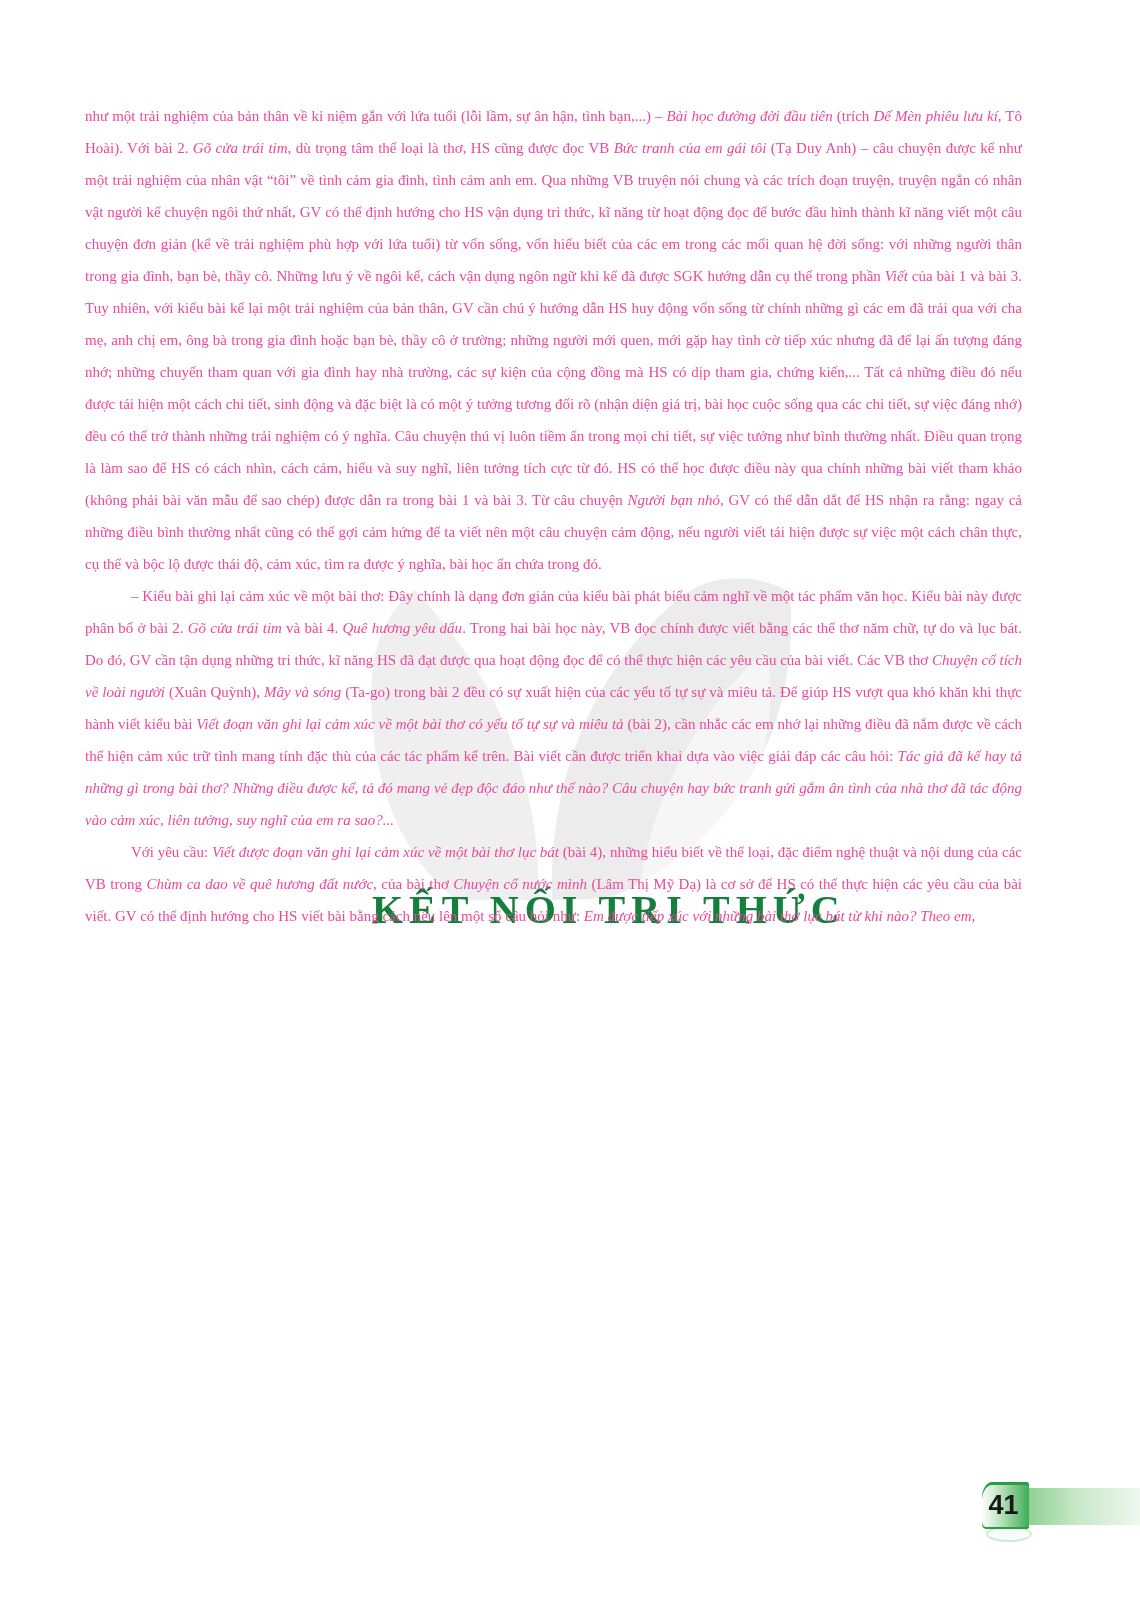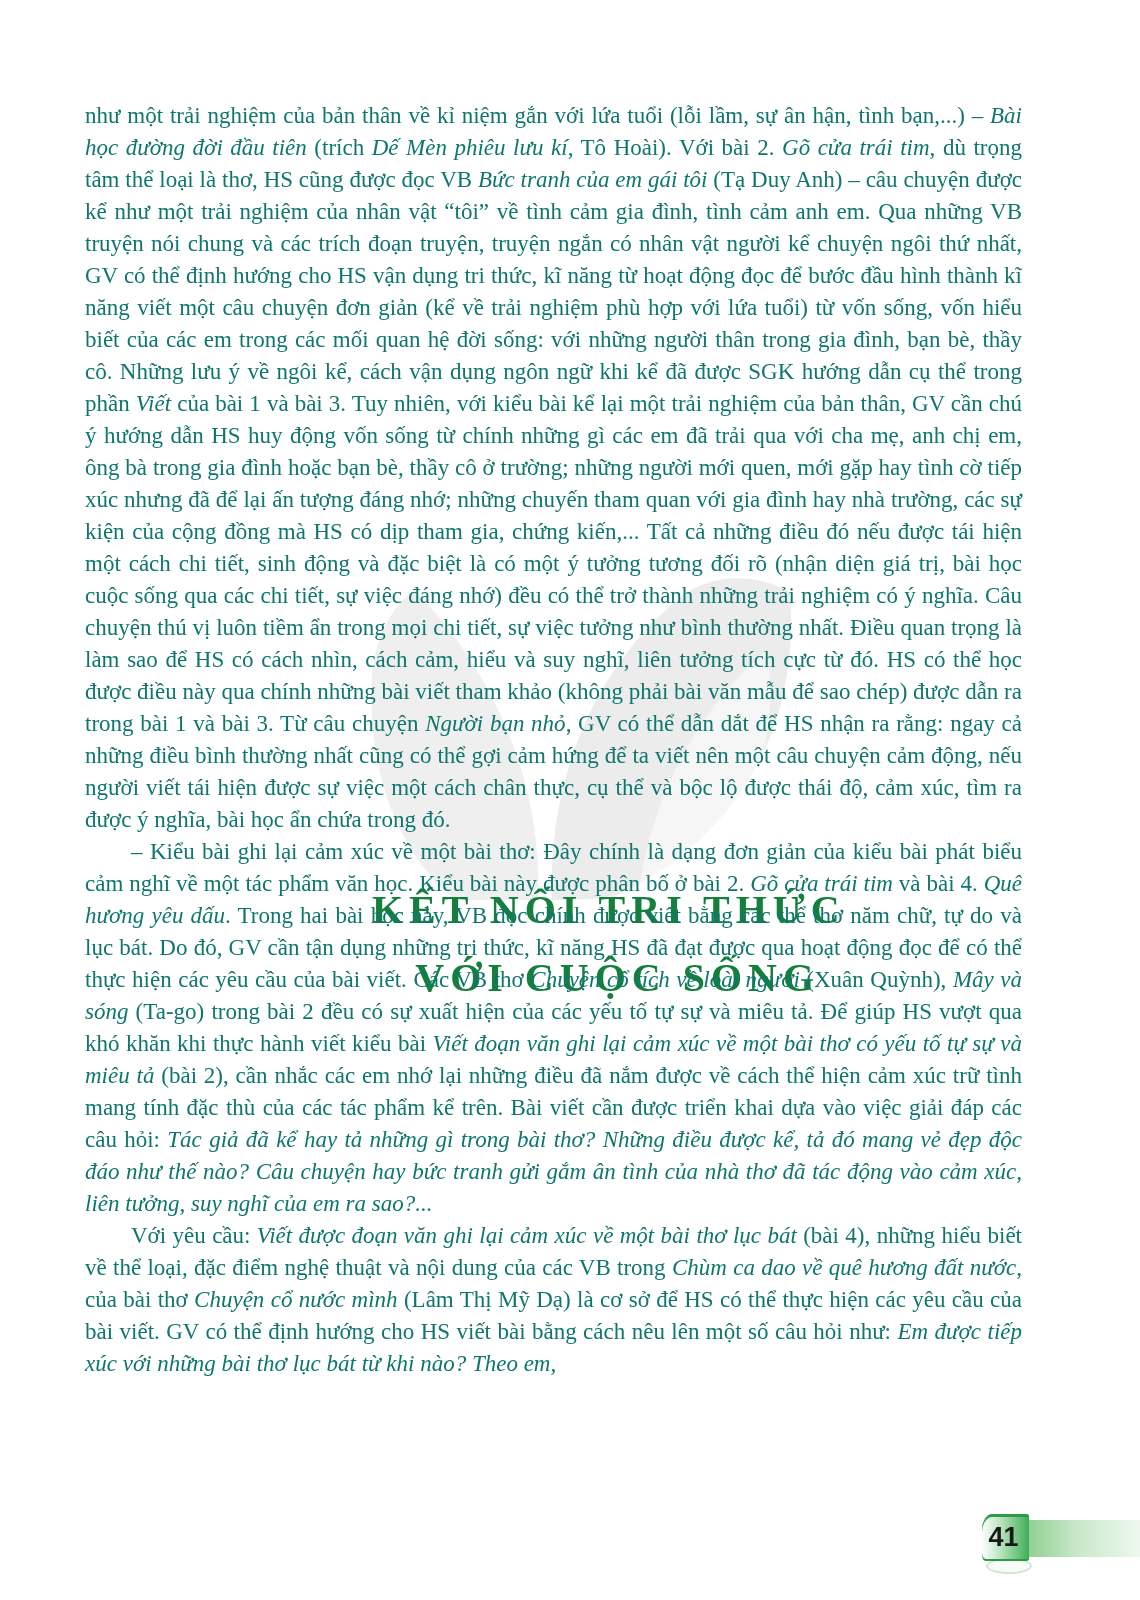--- a/index.html
+++ b/index.html
@@ -29,29 +29,29 @@
   
   .text-block {
     position: absolute;
     left: 85px;
     top: 100px;
     width: 937px;
   }
   p.para {
     margin: 0;
     text-align: justify;
-    font-size: 23px;
+    font-size: 15px;
     line-height: 32px;
-    color: #0f766e;
+    color: #ec4899;
   }
   p.para.indent { text-indent: 46px; }
   p.para i { font-style: italic; }
 
   
-  .page-badge { position: absolute; right: 0; top: 1514px; width: 158px; height: 64px; margin-left: 46px; }
+  .page-badge { position: absolute; right: 0; top: 1482px; width: 158px; height: 64px; margin-left: 46px; }
   .badge-band {
     position: absolute;
     left: 44px; top: 6px; right: 0; height: 37px;
     background: linear-gradient(to right, #8ecf91 0%, #c8e8c9 45%, #eef8ee 100%);
   }
   .badge-tab {
     position: absolute;
     left: 0; top: 0; width: 47px; height: 47px;
     background: linear-gradient(to right, #fdfffd 0%, #b9e2bd 40%, #3fae57 100%);
     border-radius: 10px 3px 3px 4px / 16px 3px 3px 6px;
@@ -77,21 +77,20 @@
 <body>
 
 <div class="page">
 
   <svg class="watermark wm-logo" viewBox="0 0 492 322" aria-hidden="true">
     <path fill="#efefef" d="M118 322 C62 278 28 196 34 96 C37 62 52 30 76 12 C150 86 196 188 200 290 L201 322 Z"></path>
     <path fill="#ececec" d="M214 322 C210 212 248 96 344 18 C376 -6 420 -4 452 14 C462 140 408 254 282 316 C260 322 236 322 214 322 Z"></path>
     <path fill="#ffffff" d="M300 322 C310 230 352 140 428 72 C440 130 428 210 378 268 C354 296 328 314 300 322 Z" opacity="0.55"></path>
   </svg>
   <div class="watermark wm-text wm-line1">KẾT NỐI TRI THỨC</div>
-  <div class="watermark wm-text wm-line2">VỚI CUỘC SỐNG</div>
 
   <div class="text-block">
       <p class="para"><span>như một trải nghiệm của bản thân về kỉ niệm gắn với lứa tuổi (lỗi lầm, sự ân hận, tình bạn,...) – </span><i>Bài học đường đời đầu tiên</i><span> (trích </span><i>Dế Mèn phiêu lưu kí</i><span>, Tô Hoài). Với bài 2. </span><i>Gõ cửa trái tim</i><span>, dù trọng tâm thể loại là thơ, HS cũng được đọc VB </span><i>Bức tranh của em gái tôi</i><span> (Tạ Duy Anh) – câu chuyện được kể như một trải nghiệm của nhân vật “tôi” về tình cảm gia đình, tình cảm anh em. Qua những VB truyện nói chung và các trích đoạn truyện, truyện ngắn có nhân vật người kể chuyện ngôi thứ nhất, GV có thể định hướng cho HS vận dụng tri thức, kĩ năng từ hoạt động đọc để bước đầu hình thành kĩ năng viết một câu chuyện đơn giản (kể về trải nghiệm phù hợp với lứa tuổi) từ vốn sống, vốn hiểu biết của các em trong các mối quan hệ đời sống: với những người thân trong gia đình, bạn bè, thầy cô. Những lưu ý về ngôi kể, cách vận dụng ngôn ngữ khi kể đã được SGK hướng dẫn cụ thể trong phần </span><i>Viết</i><span> của bài 1 và bài 3. Tuy nhiên, với kiểu bài kể lại một trải nghiệm của bản thân, GV cần chú ý hướng dẫn HS huy động vốn sống từ chính những gì các em đã trải qua với cha mẹ, anh chị em, ông bà trong gia đình hoặc bạn bè, thầy cô ở trường; những người mới quen, mới gặp hay tình cờ tiếp xúc nhưng đã để lại ấn tượng đáng nhớ; những chuyến tham quan với gia đình hay nhà trường, các sự kiện của cộng đồng mà HS có dịp tham gia, chứng kiến,... Tất cả những điều đó nếu được tái hiện một cách chi tiết, sinh động và đặc biệt là có một ý tưởng tương đối rõ (nhận diện giá trị, bài học cuộc sống qua các chi tiết, sự việc đáng nhớ) đều có thể trở thành những trải nghiệm có ý nghĩa. Câu chuyện thú vị luôn tiềm ẩn trong mọi chi tiết, sự việc tưởng như bình thường nhất. Điều quan trọng là làm sao để HS có cách nhìn, cách cảm, hiểu và suy nghĩ, liên tưởng tích cực từ đó. HS có thể học được điều này qua chính những bài viết tham khảo (không phải bài văn mẫu để sao chép) được dẫn ra trong bài 1 và bài 3. Từ câu chuyện </span><i>Người bạn nhỏ</i><span>, GV có thể dẫn dắt để HS nhận ra rằng: ngay cả những điều bình thường nhất cũng có thể gợi cảm hứng để ta viết nên một câu chuyện cảm động, nếu người viết tái hiện được sự việc một cách chân thực, cụ thể và bộc lộ được thái độ, cảm xúc, tìm ra được ý nghĩa, bài học ẩn chứa trong đó.</span></p>
       <p class="para indent"><span>– Kiểu bài ghi lại cảm xúc về một bài thơ: Đây chính là dạng đơn giản của kiểu bài phát biểu cảm nghĩ về một tác phẩm văn học. Kiểu bài này được phân bố ở bài 2. </span><i>Gõ cửa trái tim</i><span> và bài 4. </span><i>Quê hương yêu dấu</i><span>. Trong hai bài học này, VB đọc chính được viết bằng các thể thơ năm chữ, tự do và lục bát. Do đó, GV cần tận dụng những tri thức, kĩ năng HS đã đạt được qua hoạt động đọc để có thể thực hiện các yêu cầu của bài viết. Các VB thơ </span><i>Chuyện cổ tích về loài người</i><span> (Xuân Quỳnh), </span><i>Mây và sóng</i><span> (Ta-go) trong bài 2 đều có sự xuất hiện của các yếu tố tự sự và miêu tả. Để giúp HS vượt qua khó khăn khi thực hành viết kiểu bài </span><i>Viết đoạn văn ghi lại cảm xúc về một bài thơ có yếu tố tự sự và miêu tả</i><span> (bài 2), cần nhắc các em nhớ lại những điều đã nắm được về cách thể hiện cảm xúc trữ tình mang tính đặc thù của các tác phẩm kể trên. Bài viết cần được triển khai dựa vào việc giải đáp các câu hỏi: </span><i>Tác giả đã kể hay tả những gì trong bài thơ? Những điều được kể, tả đó mang vẻ đẹp độc đáo như thế nào? Câu chuyện hay bức tranh gửi gắm ân tình của nhà thơ đã tác động vào cảm xúc, liên tưởng, suy nghĩ của em ra sao?...</i></p>
       <p class="para indent"><span>Với yêu cầu: </span><i>Viết được đoạn văn ghi lại cảm xúc về một bài thơ lục bát</i><span> (bài 4), những hiểu biết về thể loại, đặc điểm nghệ thuật và nội dung của các VB trong </span><i>Chùm ca dao về quê hương đất nước</i><span>, của bài thơ </span><i>Chuyện cổ nước mình</i><span> (Lâm Thị Mỹ Dạ) là cơ sở để HS có thể thực hiện các yêu cầu của bài viết. GV có thể định hướng cho HS viết bài bằng cách nêu lên một số câu hỏi như: </span><i>Em được tiếp xúc với những bài thơ lục bát từ khi nào? Theo em,</i></p>
     </div>
 
   <div class="page-badge">
     <div class="badge-band"></div>
     <div class="badge-curl"></div>

